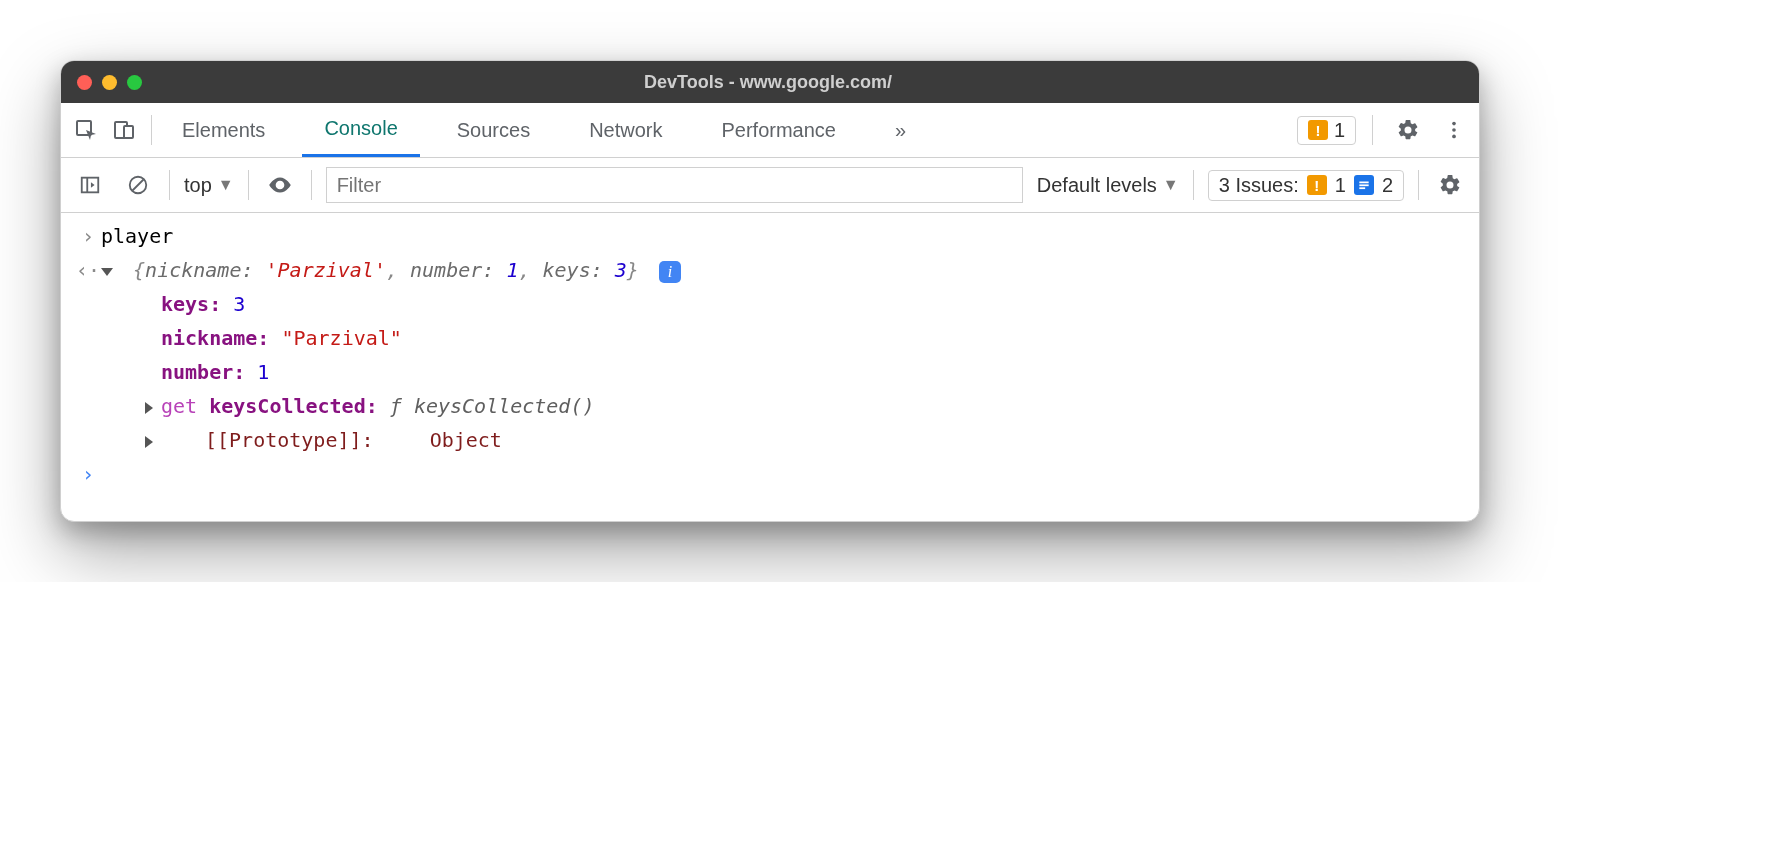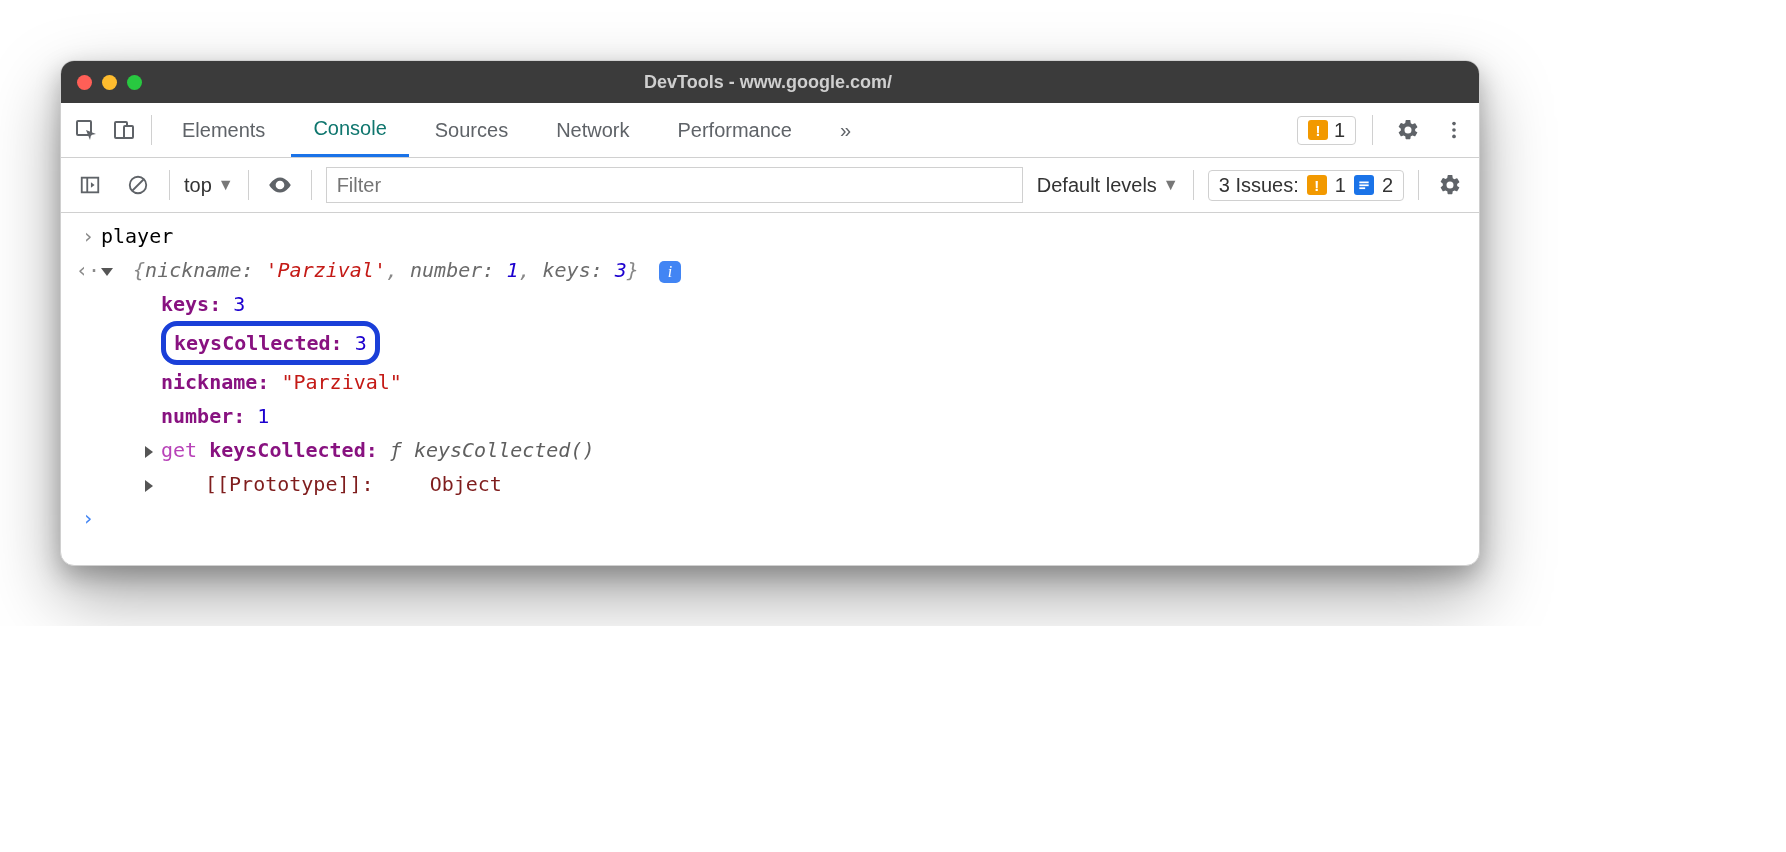--- a/index.html
+++ b/index.html
@@ -45,21 +45,21 @@
     font-size: 20px;
     color: #5f6368;
     background: #fff;
   }
   .tabbar .icon-btn {
     width: 38px; height: 38px; display:flex; align-items:center; justify-content:center;
   }
   .tabbar .sep {
     width: 1px; height: 30px; background: #d0d0d0; margin: 0 8px;
   }
-  .tabs { display:flex; gap: 4px; align-items:center; height:100%; }
+  .tabs { display:flex; gap: 15px; align-items:center; height:100%; }
   .tab {
     padding: 0 22px; display:flex; align-items:center; height:100%;
     cursor:pointer; color:#5f6368;
   }
   .tab.active {
     color:#0f766e; border-bottom: 3px solid #1a73e8; font-weight:500;
   }
   .tabbar .right { margin-left:auto; display:flex; align-items:center; gap:8px; }
   .issue-button {
     display:flex; align-items:center; gap:6px;
@@ -257,29 +257,20 @@
     </div>
 
     <div class="row">
       <div class="gutter"></div>
       <div class="content indent2">
         <span class="prop-key">keys:</span>
         <span class="prop-num">3</span>
       </div>
     </div>
 
-    <div class="row">
-      <div class="gutter"></div>
-      <div class="content indent2">
-        <span class="highlight-ring">
-          <span class="prop-key">keysCollected:</span>
-          <span class="prop-num">3</span>
-        </span>
-      </div>
-    </div>
 
     <div class="row">
       <div class="gutter"></div>
       <div class="content indent2">
         <span class="prop-key">nickname:</span>
         <span class="prop-str">"Parzival"</span>
       </div>
     </div>
 
     <div class="row">

